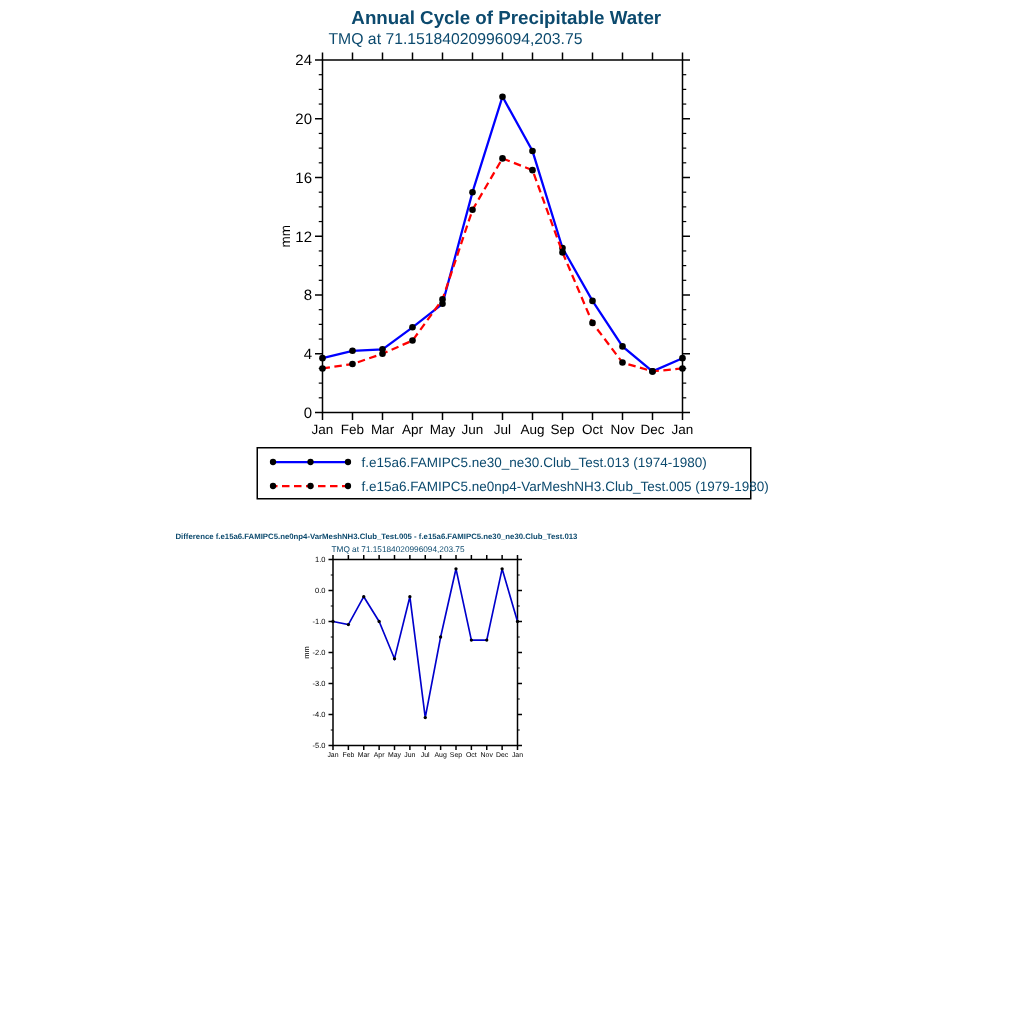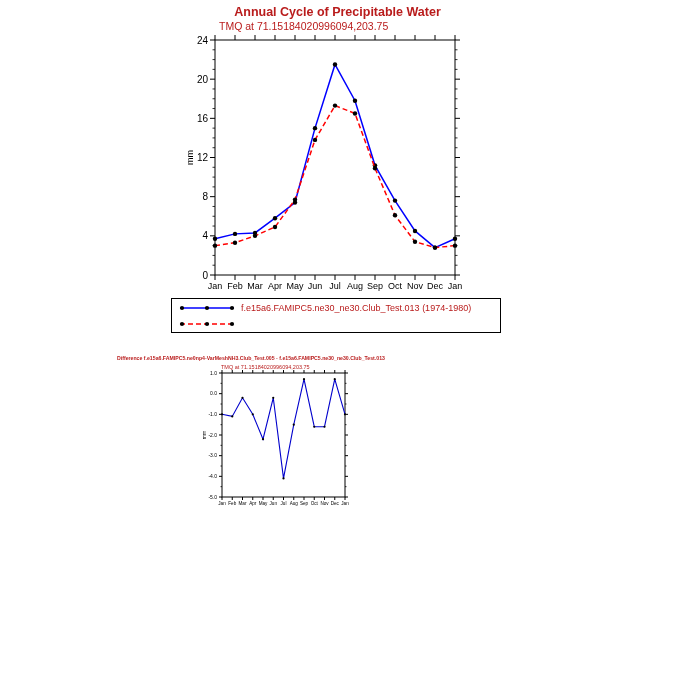--- a/index.html
+++ b/index.html
@@ -1,17 +1,17 @@
 <!DOCTYPE html>
 <html><head>
 <meta charset="utf-8">
 <style>
   html,body{margin:0;padding:0;background:#ffffff;}
   .page{position:relative;width:675px;height:675px;background:#ffffff;overflow:hidden;
-        font-family:"Liberation Sans",sans-serif;color:#b91c1c;}
+        font-family:"Liberation Sans",sans-serif;color:#0c4a6e;}
   .main-title{position:absolute;top:5px;left:0;width:675px;text-align:center;
               font-size:12.5px;font-weight:bold;}
   .main-subtitle{position:absolute;top:20px;left:219px;font-size:10.5px;}
   svg.chart{position:absolute;left:0;}
   #main-chart{top:0;width:675px;height:340px;}
   #diff-chart{top:340px;width:675px;height:200px;}
   svg text{font-family:"Liberation Sans",sans-serif;fill:#000;}
   .legend{position:absolute;left:171px;top:298px;width:330px;height:35px;border:1px solid #000;
           box-sizing:border-box;display:flex;flex-direction:column;justify-content:space-evenly;}
   .legend-row{display:flex;align-items:center;height:15px;}
@@ -168,20 +168,21 @@
         </svg>
       <span class="legend-label">f.e15a6.FAMIPC5.ne30_ne30.Club_Test.013 (1974-1980)</span>
     </div>
     <div class="legend-row">
       <svg class="legend-sample" viewBox="0 0 58 12">
           <line x1="2" y1="6" x2="56" y2="6" stroke="#ff0000" stroke-width="1.5" stroke-dasharray="5,3"></line>
           <circle cx="4" cy="6" r="2.1" fill="#000000"></circle>
           <circle cx="29" cy="6" r="2.1" fill="#000000"></circle>
           <circle cx="54" cy="6" r="2.1" fill="#000000"></circle>
         </svg>
+      <span class="legend-label">f.e15a6.FAMIPC5.ne0np4-VarMeshNH3.Club_Test.005 (1979-1980)</span>
     </div>
   </div>
 
   <div class="diff-title">Difference f.e15a6.FAMIPC5.ne0np4-VarMeshNH3.Club_Test.005 - f.e15a6.FAMIPC5.ne30_ne30.Club_Test.013</div>
 
   <div class="diff-subtitle">TMQ at 71.15184020996094,203.75</div>
 
   <svg id="diff-chart" class="chart" viewBox="0 0 675 200">
       <line x1="220.5" y1="146.66666666666669" x2="222" y2="146.66666666666669" stroke="#000" stroke-width="0.8"></line>
       <line x1="345" y1="146.66666666666669" x2="346.5" y2="146.66666666666669" stroke="#000" stroke-width="0.8"></line>

